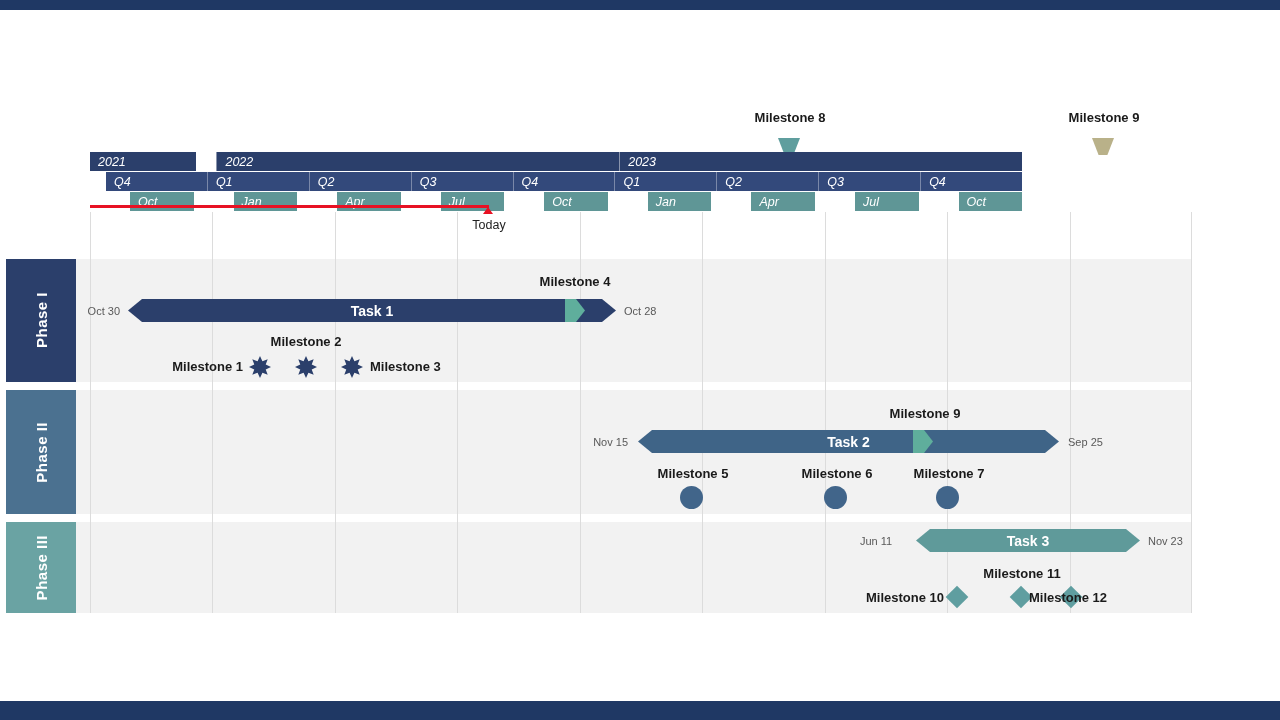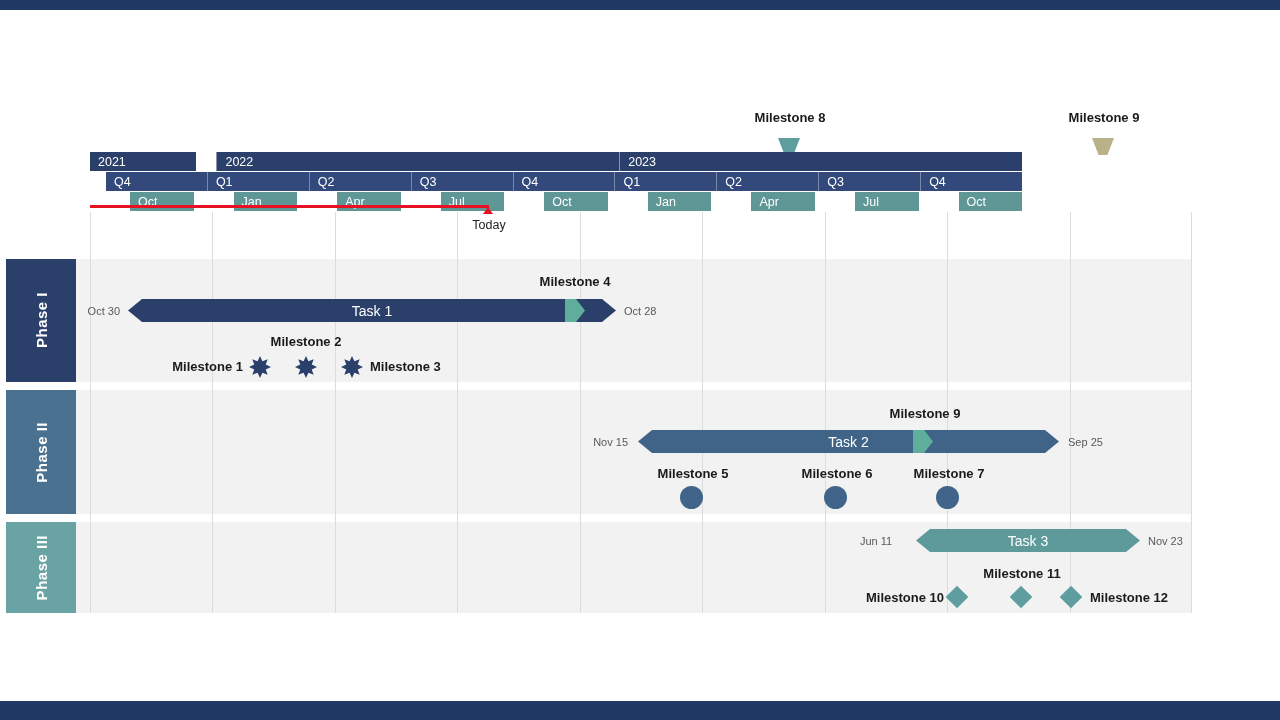--- a/index.html
+++ b/index.html
@@ -5,21 +5,21 @@
   * { margin:0; padding:0; box-sizing:border-box; }
   html,body { background:#fff; }
   body { font-family:"Liberation Sans", sans-serif; }
   .stage { position:relative; width:1280px; height:720px; background:#fff; overflow:hidden; }
 
   .frame-bar { position:absolute; left:0; width:1280px; background:var(--frame,#1f3864); }
   .frame-bar.top { top:0; height:10px; }
   .frame-bar.bottom { top:701px; height:19px; }
 
   
-  .row { position:absolute; left:90px; width:932px; height:19px; display:flex; color:#fff; font-size:12.5px; }
+  .row { position:absolute; left:90px; width:932px; height:19px; display:flex; color:#fff; font-size:12.5px;font-style:italic; }
   .row .cell { display:flex; align-items:center; padding-left:8px; overflow:hidden; white-space:nowrap; }
   .tl-years { top:152px; }
   .tl-years .cell { background:var(--navy,#2b3f6b); }
   .tl-years .cell + .cell { border-left:1px solid rgba(255,255,255,.45); }
   .tl-quarters { top:172px;padding-left:16px; }
   .tl-quarters .cell { flex:1; background:var(--qrow,#33497b); }
   .tl-quarters .cell + .cell { border-left:1px solid rgba(255,255,255,.35); }
   .tl-months { top:192px; }
   .tl-months .cell { flex:1; background:var(--mrow,#5f9696);margin-left:40px; }
 
@@ -34,21 +34,21 @@
   
   .band { position:absolute; left:76px; width:1116px; background:var(--band,#f2f2f2); }
   .gl { position:absolute; top:212px; height:401px; width:1px; background:var(--grid,#dcdcdc); }
 
   .phase { position:absolute; left:6px; width:70px; display:flex; align-items:center; justify-content:center;
            color:#fff; font-weight:bold; font-size:15px; }
   .phase span { writing-mode:vertical-rl; transform:rotate(180deg); letter-spacing:.5px; }
 
   
   .task { position:absolute; height:23px; display:flex; align-items:center; justify-content:center;
-          color:#fff; font-weight:normal; font-size:14px;
+          color:#fff; font-weight:bold; font-size:14px;
           clip-path:polygon(14px 0, calc(100% - 14px) 0, 100% 50%, calc(100% - 14px) 100%, 14px 100%, 0 50%); }
   .chev { position:absolute; width:20px; height:23px; background:var(--chev,#5fae9c);
           clip-path:polygon(0 0, 55% 0, 100% 50%, 55% 100%, 0 100%); }
   .burst { position:absolute; width:22px; height:22px; background:var(--navy,#2b3f6b);
            clip-path:polygon(50% 0%, 61% 24%, 85% 15%, 76% 39%, 100% 50%, 76% 61%, 85% 85%, 61% 76%,
                              50% 100%, 39% 76%, 15% 85%, 24% 61%, 0% 50%, 24% 39%, 15% 15%, 39% 24%); }
   .dot { position:absolute; width:23px; height:23px; border-radius:50%; background:var(--dotsteel,#41658a); }
   .dia { position:absolute; width:16px; height:16px; transform:rotate(45deg); background:var(--diateal,#5f9ea0); }
   .flag { position:absolute; width:22px; height:17px; clip-path:polygon(0 0, 100% 0, 70% 100%, 30% 100%); }
 
@@ -172,15 +172,15 @@
   <div class="task" style="left:916px; top:529px; width:224px; background:var(--teal,#5f9a9a);">
     <span>Task 3</span>
   </div>
   <div class="date-label" style="left:1148px; top:535px;">Nov 23</div>
 
   <div class="ms-label right-align" style="left:824px; top:590px; width:120px;">Milestone 10</div>
   <div class="dia" style="left:949px; top:589px;"></div>
   <div class="ms-label center" style="left:962px; top:566px; width:120px;">Milestone 11</div>
   <div class="dia" style="left:1013px; top:589px;"></div>
   <div class="dia" style="left:1063px; top:589px;"></div>
-  <div class="ms-label" style="left:1090px; top:590px;">Milestone 12</div>
+  <div class="ms-label" style="left:1029px; top:590px;">Milestone 12</div>
 
 </div>
 
 </body></html>

